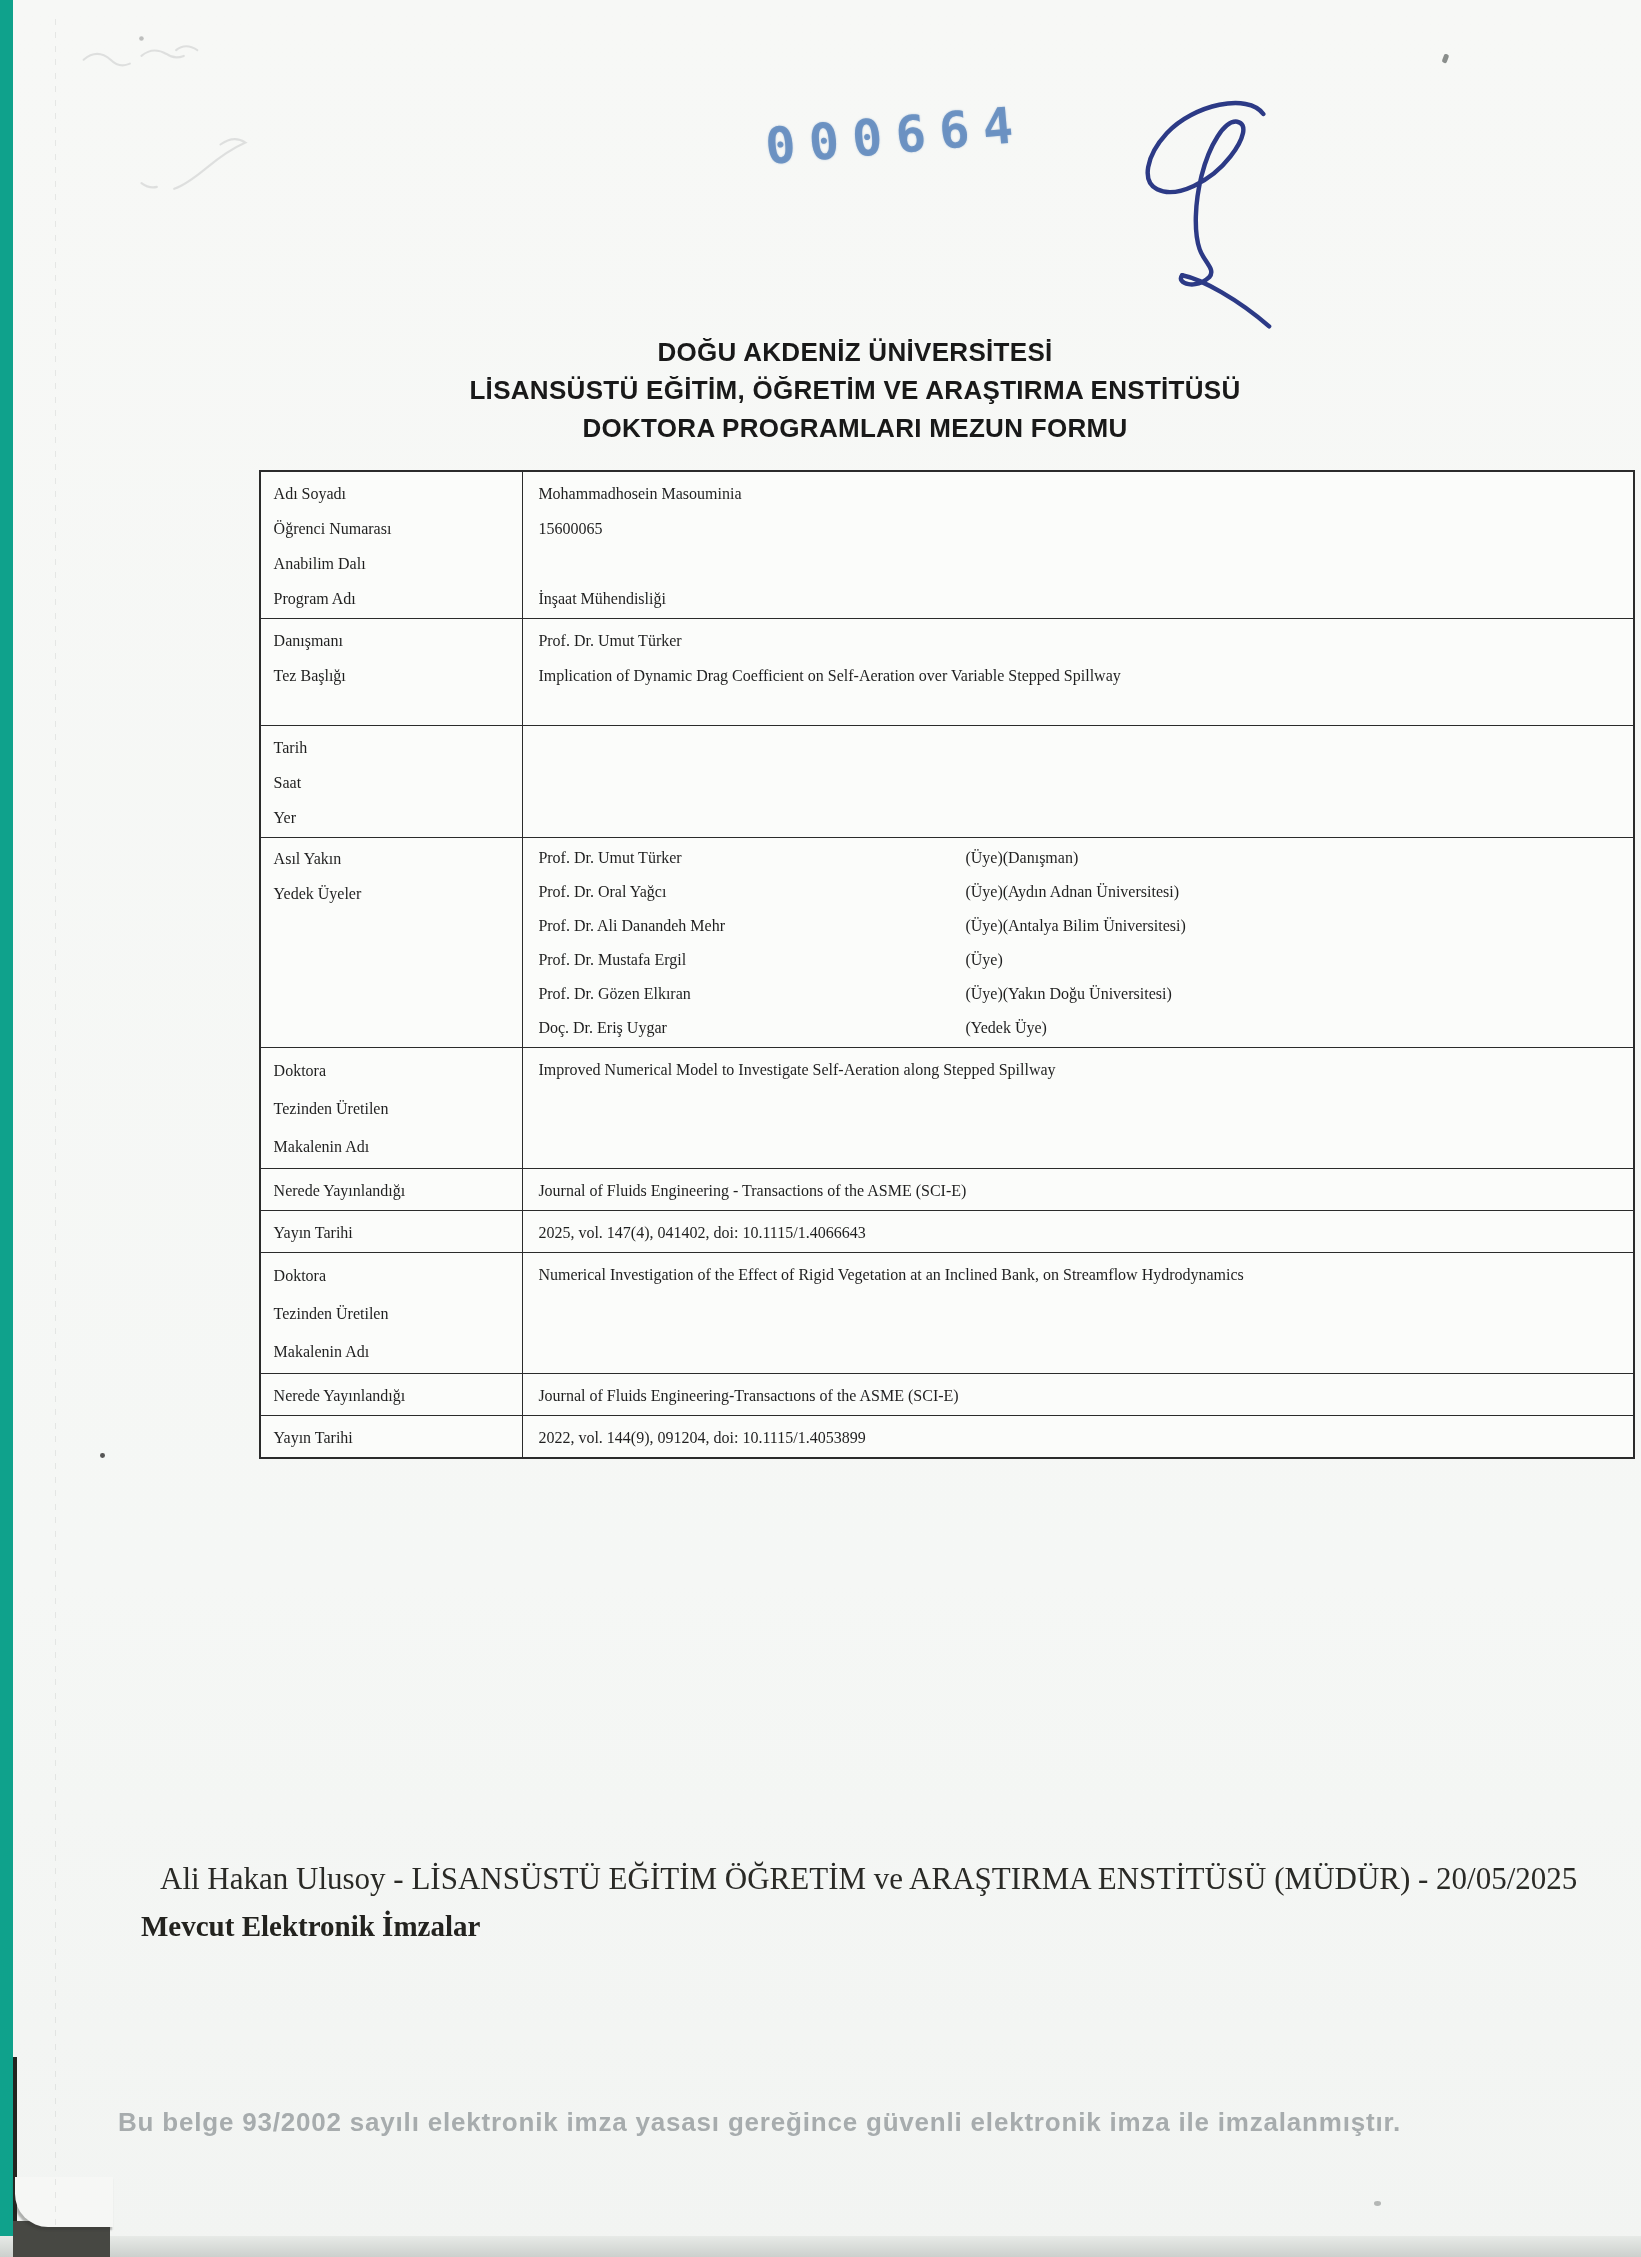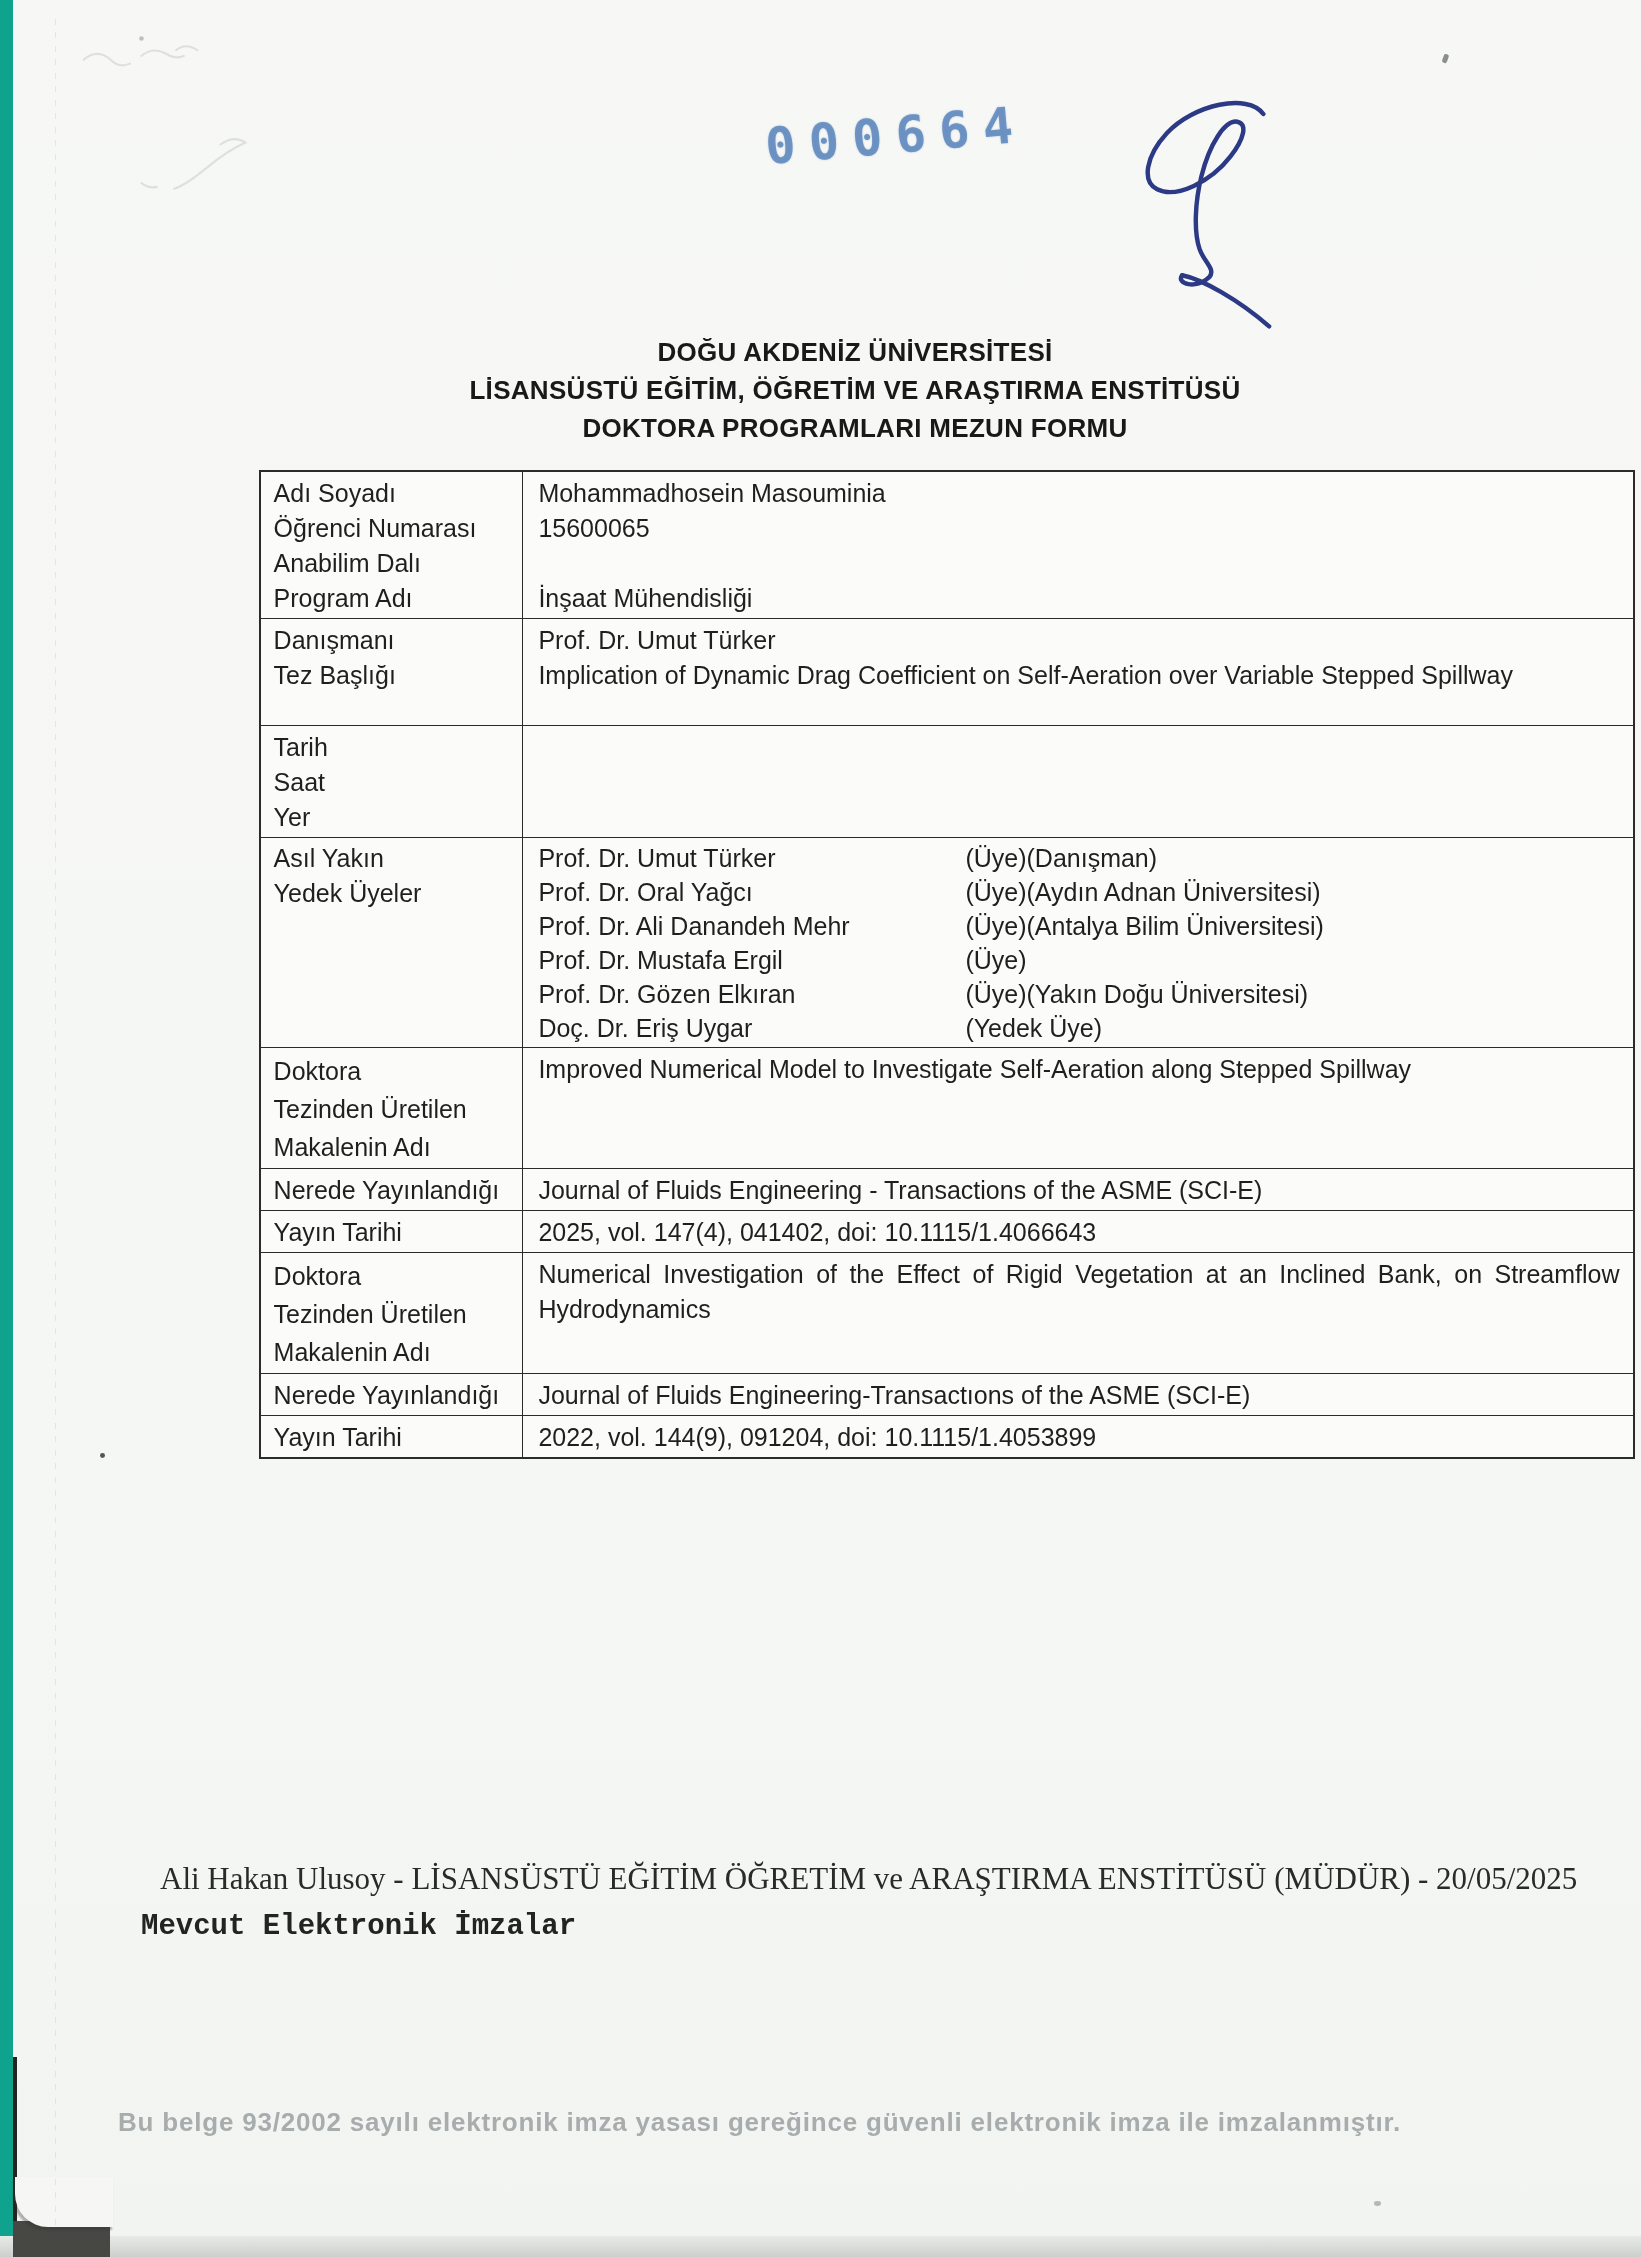--- a/index.html
+++ b/index.html
@@ -22,37 +22,37 @@
   .stamp{position:absolute;left:768px;top:118px;transform:rotate(-5deg);transform-origin:left bottom;
     font-family:"DejaVu Sans Mono",monospace;font-weight:bold;font-size:50px;letter-spacing:13.5px;
     color:rgba(92,134,188,.82);text-shadow:0 0 1.9px rgba(92,134,188,.45);}
   .sig-svg{position:absolute;left:1101px;top:85px;}
   .pencil-svg{position:absolute;left:68px;top:27px;opacity:.5;}
   
   .title{position:absolute;left:232px;top:333px;width:1246px;text-align:center;
     font-weight:bold;font-size:26px;line-height:38px;letter-spacing:0.3px;color:#191919;}
   
   .doc-table{position:absolute;left:259px;top:470px;width:1376px;border:2.9px solid #2b2b2b;
-    background:#fbfcfa;box-sizing:border-box;font-size:25px;}
+    background:#fbfcfa;box-sizing:border-box;font-size:16px;font-family:Liberation Serif, serif;}
   .row{display:flex;border-top:1.9px solid #2b2b2b;box-sizing:border-box;}
   .row:first-child{border-top:none;}
   .lab{width:262px;min-width:262px;border-right:1.9px solid #2b2b2b;box-sizing:border-box;
     padding:3.9px 5.8px 1.9px 12.6px;}
   .val{flex:1;padding:3.9px 13.5px 1.9px 15.4px;box-sizing:border-box;}
   .ln{line-height:35px;white-space:nowrap;}
   .spread .ln{line-height:38px;}
   .just{text-align:justify;line-height:35px;}
   .r0{min-height:133px}.r1{min-height:107px}.r2{min-height:107px}.r3{min-height:204px}
   .r4{min-height:114px}.r5{min-height:42px}.r6{min-height:42px}.r7{min-height:108px}
   .r8{min-height:42px}.r9{min-height:42px}.r10{min-height:39px}
   .mem{display:flex;line-height:34px;}
   .mem .nm{width:427px;min-width:427px;white-space:nowrap;}
   .mem .rl{white-space:nowrap;}
   
-  .sig-head{position:absolute;left:141px;top:1910px;font-family:Liberation Mono, monospace;
+  .sig-head{position:absolute;left:141px;top:1910px;font-family:Liberation Serif, serif;
     font-weight:bold;font-size:29px;color:#23231f;}
   .sig-entry{position:absolute;left:160px;top:1861px;width:1410px;font-family:"Liberation Serif",serif;
     font-size:31px;color:#2a2a26;white-space:nowrap;}
   
   .footer-note{position:absolute;left:118px;top:2107px;font-weight:bold;font-size:26px;
     color:#9aa0a2;letter-spacing:0.8px;opacity:.85;white-space:nowrap;}
   
   .speck{position:absolute;background:#8a8e8c;border-radius:50%;}
   .sp1{left:1443px;top:54px;width:4.8px;height:8.7px;transform:rotate(20deg);border-radius:1.9px;}
   .sp2{left:100px;top:1453px;width:4.8px;height:4.8px;background:#555;}

